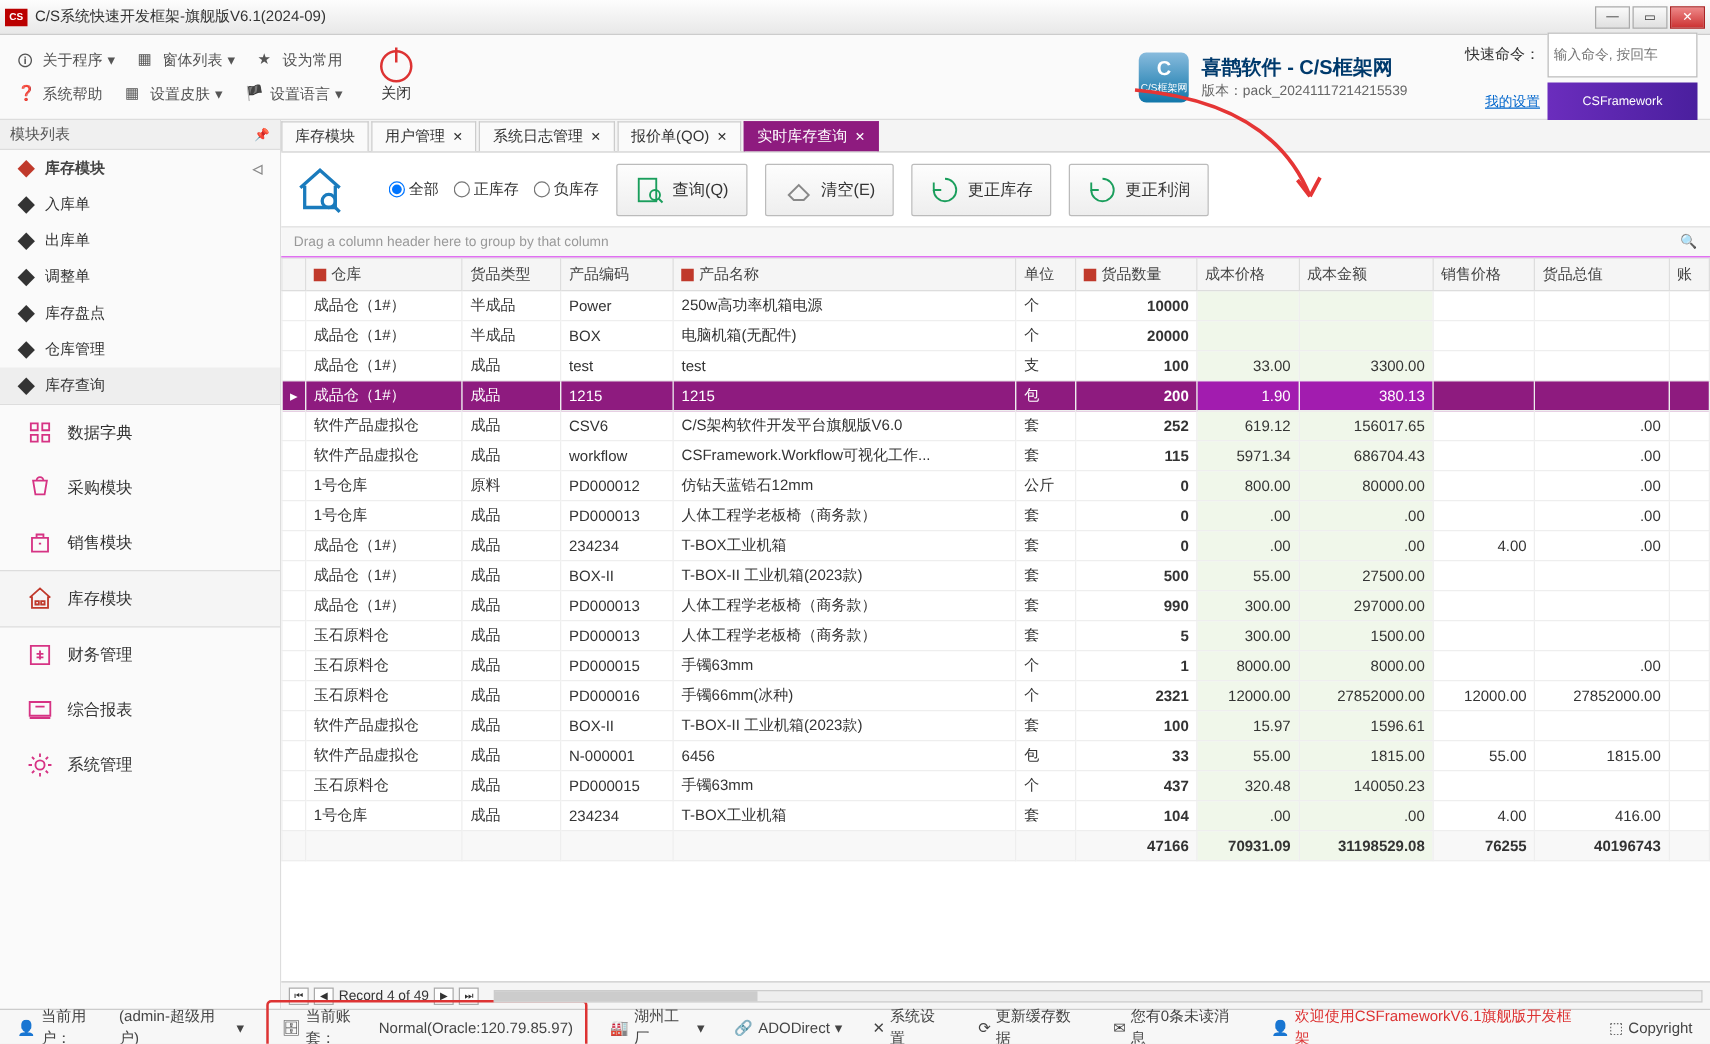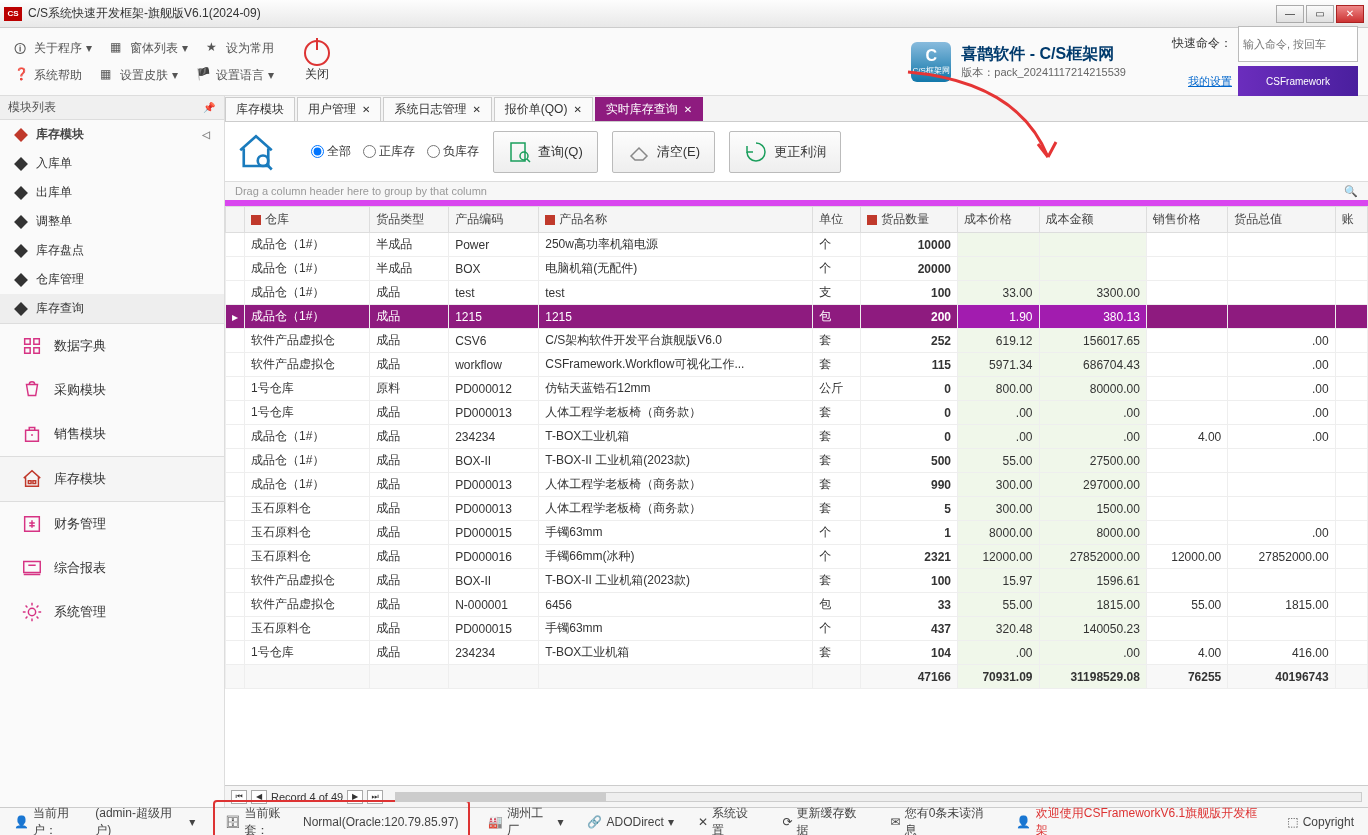--- a/index.html
+++ b/index.html
@@ -57,21 +57,21 @@
 .searchbar { height: 60px; border-bottom:1px solid #ddd; display:flex; align-items:center; padding: 0 10px; gap:14px; position:relative; }
 .searchbar .house { width:42px; height:42px; display:flex; align-items:center; justify-content:center; }
 .formgrid { display:grid; grid-template-columns:auto 120px auto 100px; gap:6px 12px; align-items:center; font-size:12px; }
 .formgrid input, .formgrid select { height:20px; border:1px solid #aaa; font-size:11px; width:100px; }
 .radios { display:flex; gap:12px; font-size:12px; align-items:center; margin-left:20px; }
 .radios label { display:flex; align-items:center; gap:3px; }
 .bigbtn { display:flex; align-items:center; gap:6px; padding:8px 14px; border:1px solid #bbb; background:linear-gradient(#fdfdfd,#eee); cursor:pointer; font-size:13px; border-radius:2px; }
 .bigbtn .bi { width:24px; height:24px; }
 .red-arrow { position:absolute; top:-60px; right:290px; width:180px; height:120px; pointer-events:none; }
 
-.grouprow { height:24px; background:#f7f7f7; border-bottom:6px solid #d946ef; color:#999; font-size:11px; padding:4px 10px; display:flex; align-items:center;}
+.grouprow { height:24px; background:#f7f7f7; border-bottom:1px solid #d946ef; color:#999; font-size:11px; padding:4px 10px; display:flex; align-items:center;}
 .grouprow .mag { margin-left:auto; }
 
 .grid-wrap { flex:1; overflow:auto; position:relative; }
 table.grid { border-collapse:collapse; width:100%; font-size:12px; }
 table.grid th { background:#f5f5f5; border:1px solid #ddd; padding:4px 6px; text-align:left; height:26px; font-weight:normal; color:#444; white-space:nowrap; }
 table.grid td { border:1px solid #eee; padding:3px 6px; height:24px; white-space:nowrap; }
 table.grid tr.sel td { background:#8e1b7f; color:#fff; }
 table.grid td.num { text-align:right; }
 table.grid td.numg { text-align:right; background:#f0f7ea; }
 table.grid tr.sel td.numg { background:#a21caf; }
@@ -317,20 +317,27 @@
           <svg class="bi" viewBox="0 0 24 24">
             <path d="M4 16 L12 8 L20 16 L16 20 H8 Z" fill="none" stroke="#888" stroke-width="1.5"></path>
           </svg>
           <span>清空(E)</span>
         </div>
       <div class="bigbtn">
           <svg class="bi" viewBox="0 0 24 24">
             <path d="M12 3 A9 9 0 1 1 3 12" fill="none" stroke="#1a9e5c" stroke-width="1.5"></path>
             <path d="M3 6 L3 12 L9 12" fill="none" stroke="#1a9e5c" stroke-width="1.5"></path>
           </svg>
+          <span>更正库存</span>
+        </div>
+      <div class="bigbtn">
+          <svg class="bi" viewBox="0 0 24 24">
+            <path d="M12 3 A9 9 0 1 1 3 12" fill="none" stroke="#1a9e5c" stroke-width="1.5"></path>
+            <path d="M3 6 L3 12 L9 12" fill="none" stroke="#1a9e5c" stroke-width="1.5"></path>
+          </svg>
           <span>更正利润</span>
         </div>
       <svg class="red-arrow" viewBox="0 0 180 120">
           <path d="M10 10 Q120 20 150 95" fill="none" stroke="#e53535" stroke-width="3"></path>
           <path d="M150 95 L140 82 M150 95 L158 80" fill="none" stroke="#e53535" stroke-width="3"></path>
         </svg>
     </div>
     <div class="grouprow">
         <span>Drag a column header here to group by that column</span>
         <span class="mag">🔍</span>

